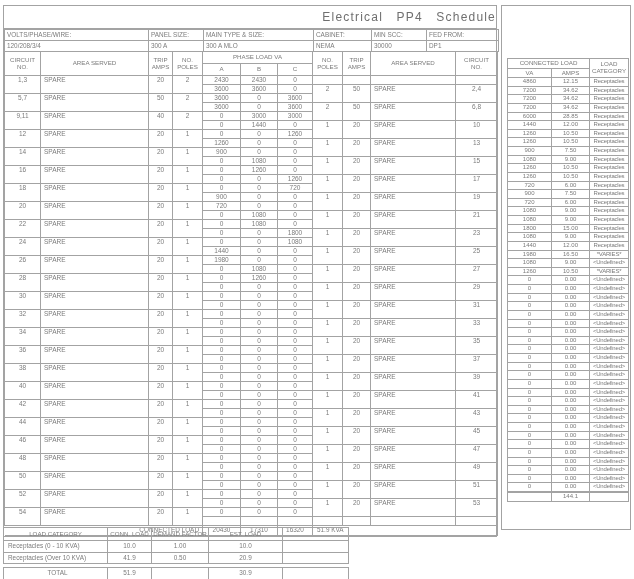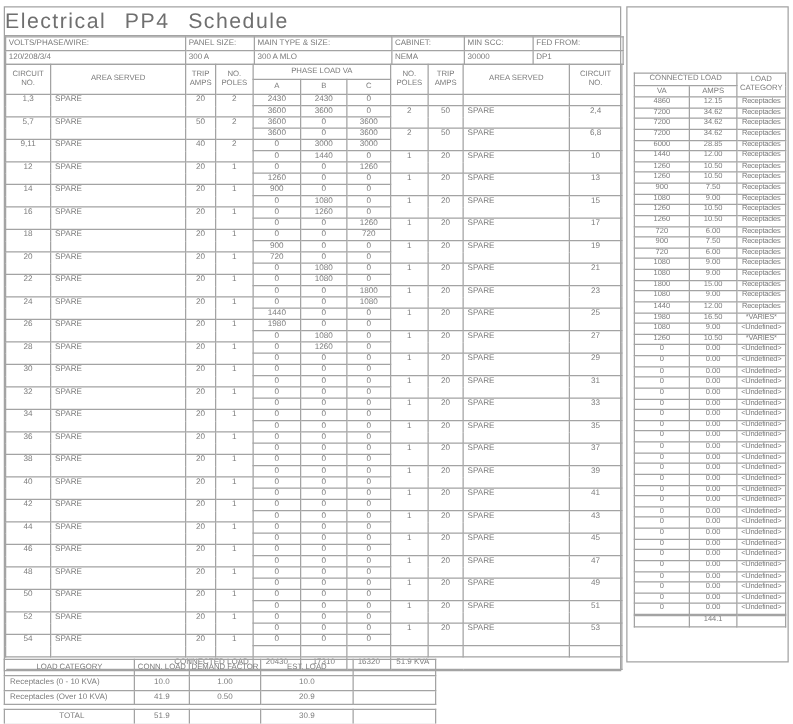--- a/index.html
+++ b/index.html
@@ -4,21 +4,21 @@
 <style>
   * { box-sizing: border-box; margin: 0; padding: 0; }
   html,body { background:#fff; }
   .page { position:relative; width:634px; height:579px; background:#fff;
           font-family:"Liberation Sans", sans-serif; color:#7b7b7b; overflow:hidden; }
   .box { position:absolute; border:1px solid #a3a3a3; background:#fff; }
   #main-box  { left:3px; top:5px; width:494px; }
   #right-box { left:501px; top:5px; width:130px; height:525px; }
   #summary-box { left:3px; top:527px; width:345px; }
 
-  .title { height:23px; line-height:22px; text-align:left; font-size:17px;
+  .title { height:23px; line-height:22px; text-align:right; font-size:12px;
            letter-spacing:1.2px; word-spacing:9px; color:#6f6f6f;
            border-bottom:1px solid #a3a3a3; white-space:nowrap; }
 
   table { border-collapse:collapse; table-layout:fixed; width:100%; }
   td, th { border:1px solid #a3a3a3; padding:0; font-weight:normal; font-size:6.5px;
            line-height:8px; text-align:center; vertical-align:top; overflow:hidden;
            white-space:nowrap; color:#7b7b7b; }
   thead th { white-space:pre-line; vertical-align:middle; font-size:6.2px; line-height:6.8px; }
   #info-table { margin-top:0; }
   #info-table td { text-align:left; padding:1px 0 0 2px; height:11px; font-size:6.4px; }

